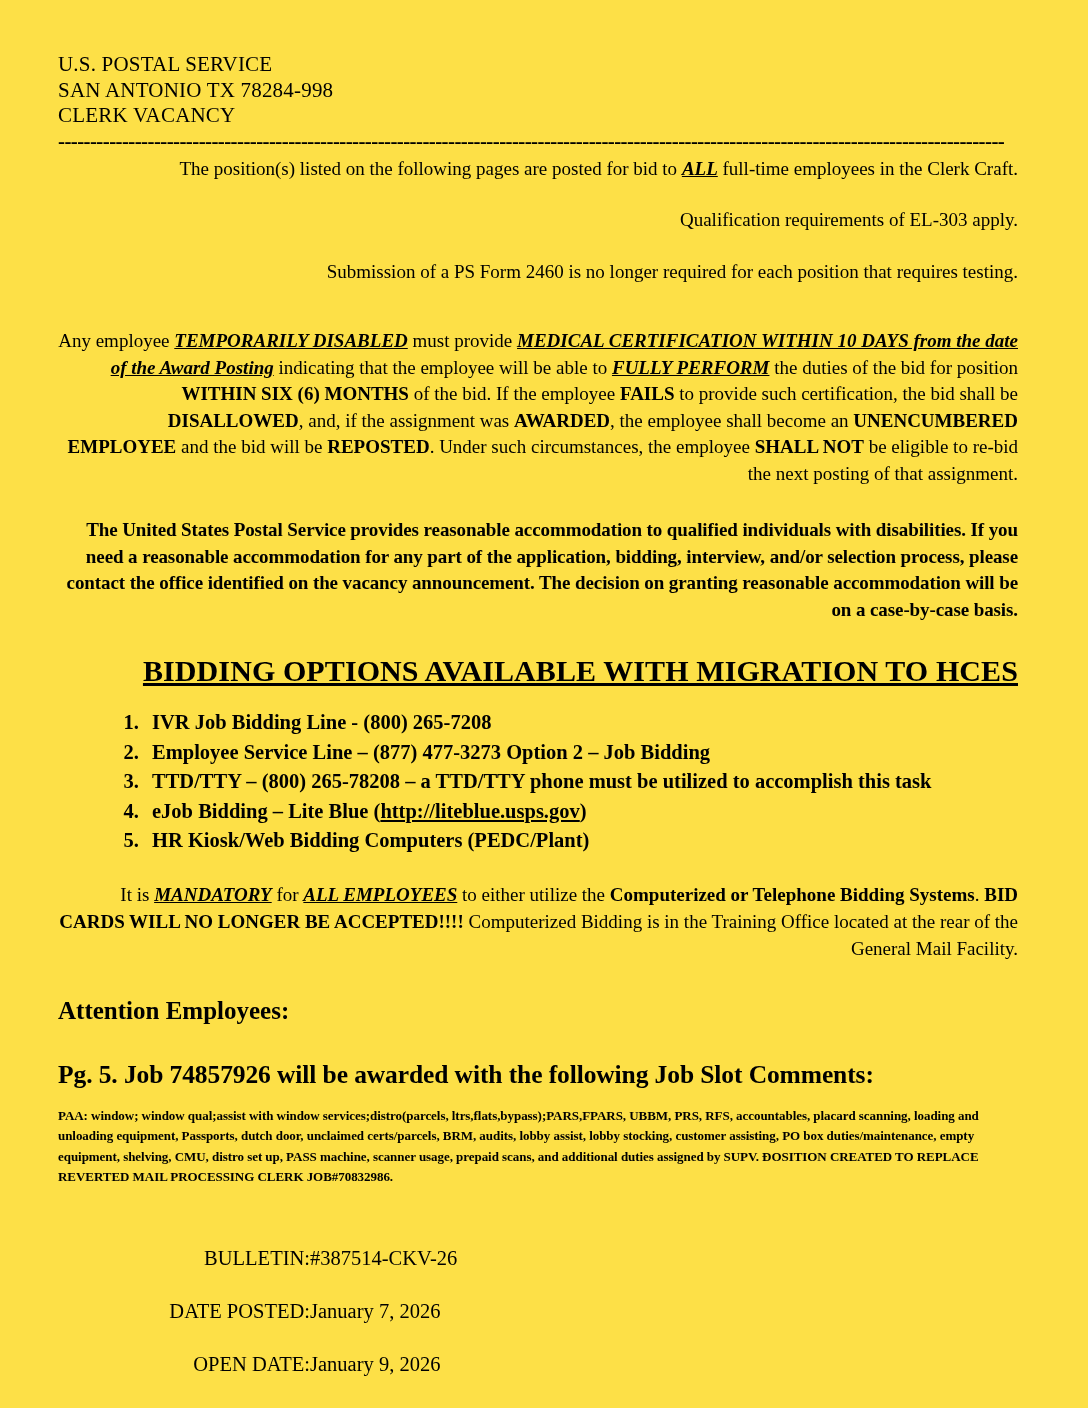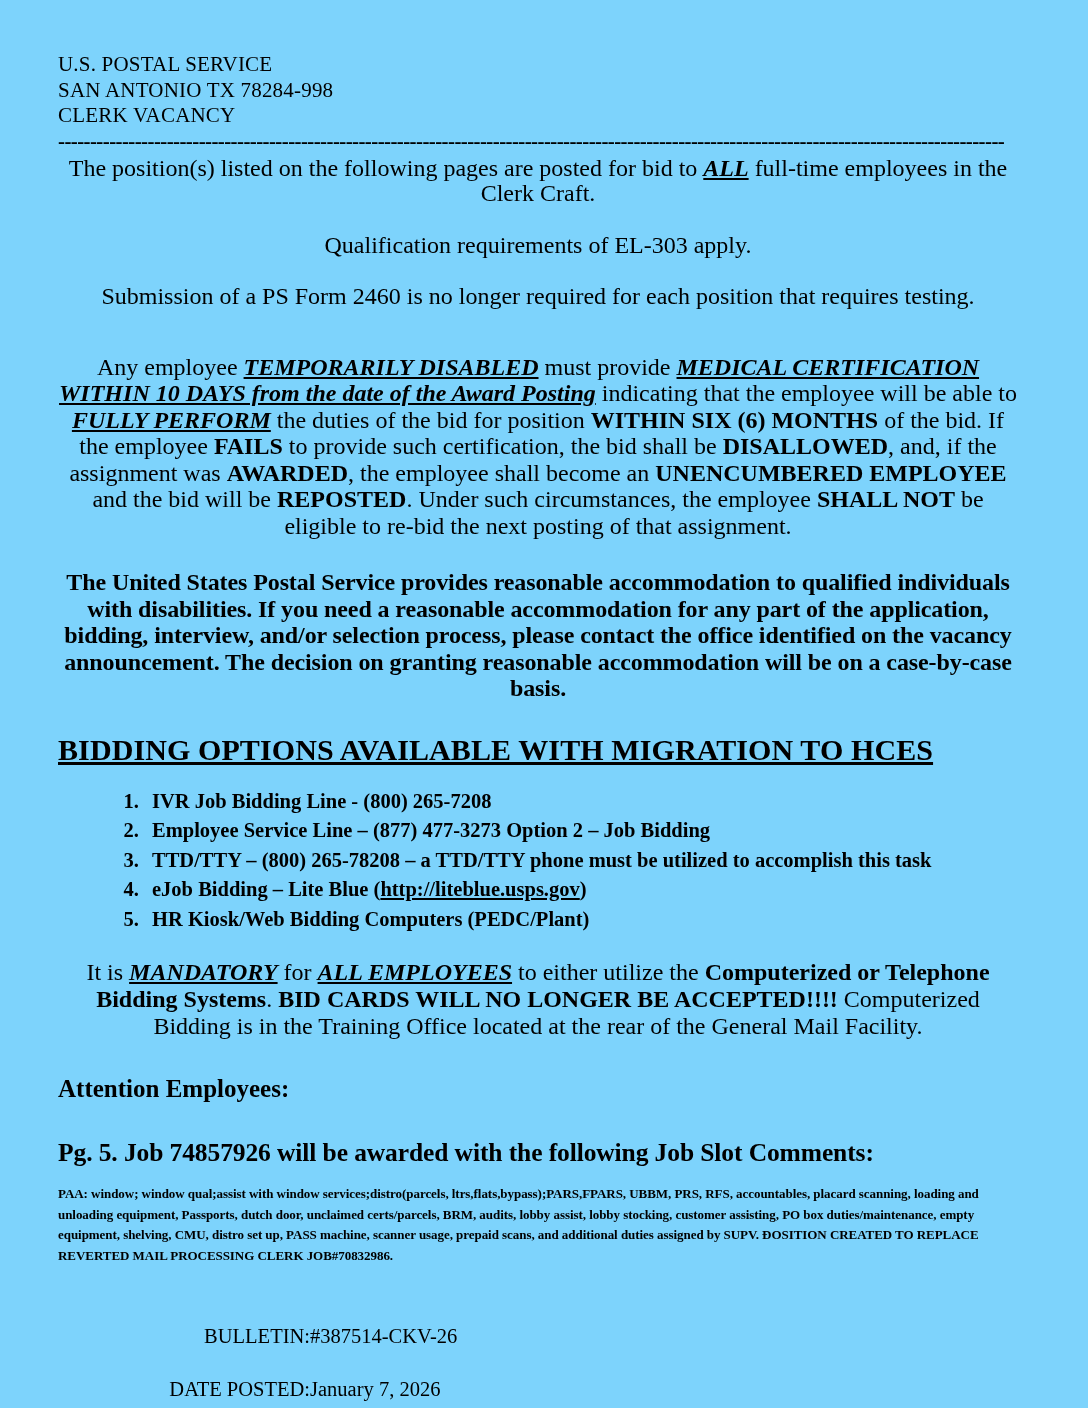--- a/index.html
+++ b/index.html
@@ -13,21 +13,21 @@
     font-family: "Liberation Serif", "DejaVu Serif", serif;
     color: #000000;
     position: relative;
     overflow: hidden;
   }
   .page {
     position: absolute;
     left: 0; top: 0;
     width: 1088px;
     height: 1408px;
-    background: #7dd3fc;
+    background: #fde047;
   }
   .inner {
     position: absolute;
     left: 58px;
     top: 52px;
     width: 960px;
   }
 
   
   .letterhead {
@@ -46,24 +46,24 @@
     font-weight: bold;
     line-height: 6px;
     letter-spacing: -0.6px;
     overflow: hidden;
     white-space: nowrap;
     width: 962px;
   }
 
   
   p.body {
-    font-size: 24px;
+    font-size: 19px;
     line-height: 25.5px;
     margin: 0 0 26px 0;
-    text-align: center;
+    text-align: right;
   }
   .bi { font-weight: bold; font-style: italic; text-decoration: underline; }
   .b  { font-weight: bold; }
 
   p.paragraph-disabled {
     margin-top: 44px;
     margin-bottom: 30px;
     line-height: 26.5px;
   }
 
@@ -75,20 +75,21 @@
   }
 
   
   h1.bidding-heading {
     font-size: 30px;
     font-weight: bold;
     text-decoration: underline;
     margin: 0 0 20px 0;
     letter-spacing: 0.1px;
     line-height: 36px;
+    text-align: right;
   }
 
   
   ol.options {
     margin: 12px 0 26px 0;
     padding-left: 86px;
     font-size: 20.5px;
     font-weight: bold;
     line-height: 27.5px;
   }

